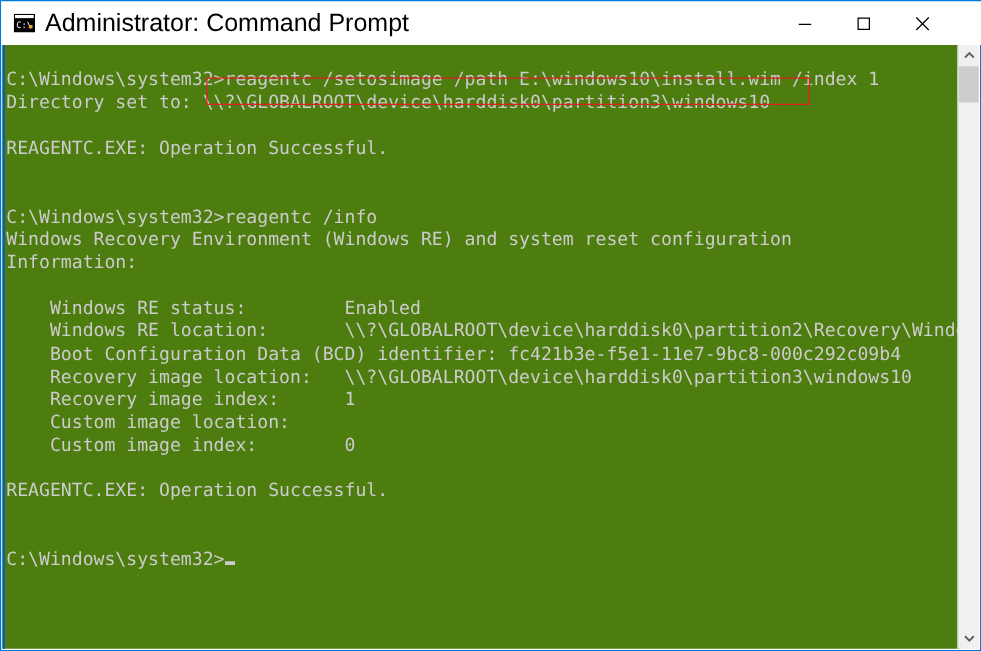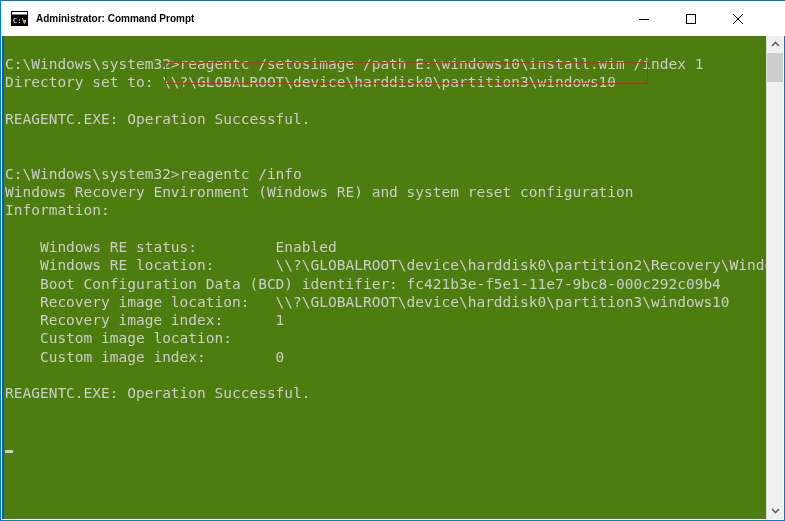--- a/index.html
+++ b/index.html
@@ -41,26 +41,25 @@
     position: absolute;
     left: 10px;
     top: 10px;
     width: 17px;
     height: 15px;
   }
   #title-text {
     position: absolute;
     left: 35px;
     top: 9px;
-    font-size: 10px;
+    font-size: 20px;
     color: #000000;
     line-height: 18px;
     white-space: nowrap;
     font-family: "Liberation Sans", sans-serif;
-    font-weight: bold;
   }
   .winbtn {
     position: absolute;
     top: 0;
     width: 46px;
     height: 35px;
     display: flex;
     align-items: center;
     justify-content: center;
   }
@@ -195,21 +194,21 @@
     Windows RE location:       \\?\GLOBALROOT\device\harddisk0\partition2\Recovery\WindowsRE
     Boot Configuration Data (BCD) identifier: fc421b3e-f5e1-11e7-9bc8-000c292c09b4
     Recovery image location:   \\?\GLOBALROOT\device\harddisk0\partition3\windows10
     Recovery image index:      1
     Custom image location:
     Custom image index:        0
 
 REAGENTC.EXE: Operation Successful.
 
 
-<span id="cursor"></span></div>
+<span>C:\Windows\system32&gt;</span><span id="cursor"></span></div>
   </div>
 
   <div id="highlight-box"></div>
 
   <div id="scrollbar">
     <span id="sb-up">
       <svg width="9" height="7" viewBox="0 0 9 7">
         <path d="M1 5 L4.5 1.5 L8 5" fill="none" stroke="#606060" stroke-width="1.6"></path>
       </svg>
     </span>

